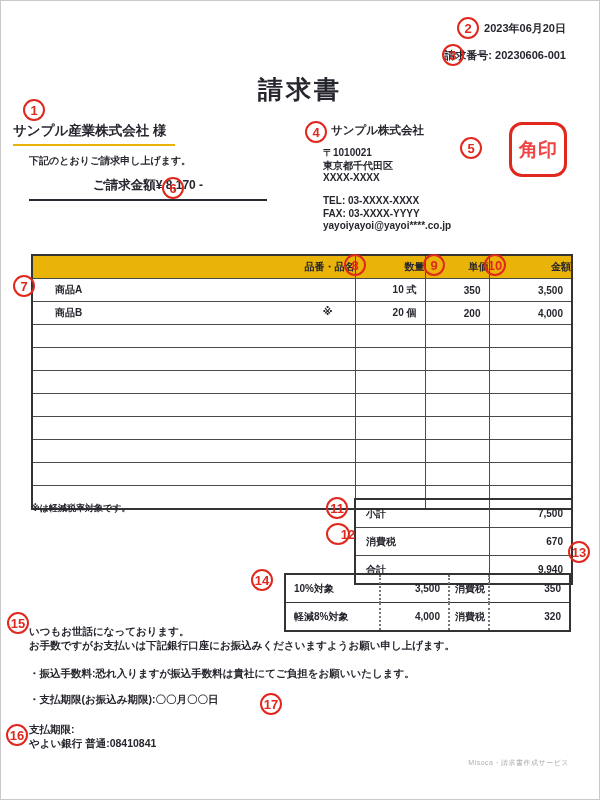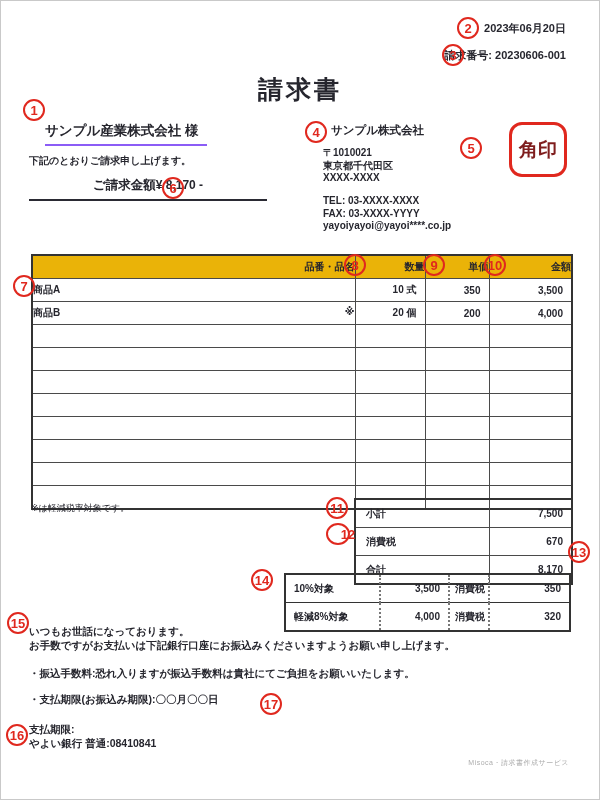--- a/index.html
+++ b/index.html
@@ -9,49 +9,49 @@
   .abs{position:absolute;}
 
   
   .date-line{top:20px;right:33px;font-size:11px;font-weight:bold;}
   .invoice-no{top:47px;right:33px;font-size:11px;font-weight:bold;}
 
   .doc-title{top:72px;left:0;width:100%;text-align:center;
              font-size:25px;font-weight:bold;letter-spacing:3px;}
 
   
-  .customer{left:44px;top:121px;font-size:13.5px;font-weight:bold;
-            border-bottom:2px solid #8b5cf6;padding:0 8px 4px 0;}
+  .customer{left:12px;top:121px;font-size:13.5px;font-weight:bold;
+            border-bottom:2px solid #eab308;padding:0 8px 4px 0;}
   .greeting{left:28px;top:153px;font-size:10px;font-weight:bold;}
   .amount-row{left:28px;top:176px;width:238px;display:flex;
               justify-content:center;align-items:baseline;
               border-bottom:2px solid #2a2a33;padding-bottom:5px;}
   .amount-row .lbl{font-size:12.5px;font-weight:bold;}
   .amount-row .val{font-size:12px;font-weight:bold;}
 
   
   .issuer-name{left:330px;top:122px;font-size:11.5px;font-weight:bold;}
   .issuer-addr{left:322px;top:146px;font-size:10px;font-weight:bold;line-height:12.5px;}
   .issuer-contact{left:322px;top:194px;font-size:10px;font-weight:bold;line-height:12.5px;}
 
   
   .seal{left:508px;top:121px;width:58px;height:55px;border:3px solid #e0281e;
-        border-radius:13px;color:#7f1d1d;font-size:19px;font-weight:bold;
+        border-radius:13px;color:#ef4444;font-size:19px;font-weight:bold;
         display:flex;align-items:center;justify-content:center;box-sizing:border-box;}
 
   
   table{border-collapse:collapse;table-layout:fixed;}
   .items{left:30px;top:253px;width:540px;font-size:10px;font-weight:bold;}
   .items th,.items td{border:1px solid #4a4a4a;height:22px;padding:0;overflow:hidden;}
   .items table, .items{border:2px solid #333;}
   .items th{background:#eab308;text-align:right;font-weight:bold;}
-  .items td.name{padding:0 0;}
+  .items td.name{padding:0 22px;}
   .items td.name .cellflex{display:flex;justify-content:space-between;}
   .items td.num{text-align:right;padding-right:8px;}
-  .footnote{left:30px;top:501px;font-size:9px;font-weight:normal;}
+  .footnote{left:30px;top:501px;font-size:9px;font-weight:bold;}
 
   
   .totals{left:353px;top:497px;width:217px;font-size:10px;font-weight:bold;border:2px solid #333;}
   .totals td{border:1px solid #4a4a4a;height:25px;}
   .totals td.lbl{padding-left:10px;text-align:left;}
   .totals td.val{text-align:right;padding-right:8px;}
 
   
   .tax{left:283px;top:572px;width:285px;font-size:10px;font-weight:bold;border:2px solid #333;}
   .tax td{border-top:1px solid #333;border-bottom:1px solid #333;height:25px;}
@@ -209,21 +209,21 @@
         <tr>
       <td class="lbl">小計</td>
       <td class="val">7,500</td>
     </tr>
     <tr>
       <td class="lbl">消費税</td>
       <td class="val">670</td>
     </tr>
     <tr>
       <td class="lbl">合計</td>
-      <td class="val">8,170</td>
+      <td class="val">9,940</td>
     </tr>
   </tbody>
     </table>
 
   <table class="abs tax">
     <colgroup>
         <col style="width:95px">
         <col style="width:69px">
         <col style="width:40px">
         <col style="width:81px">

